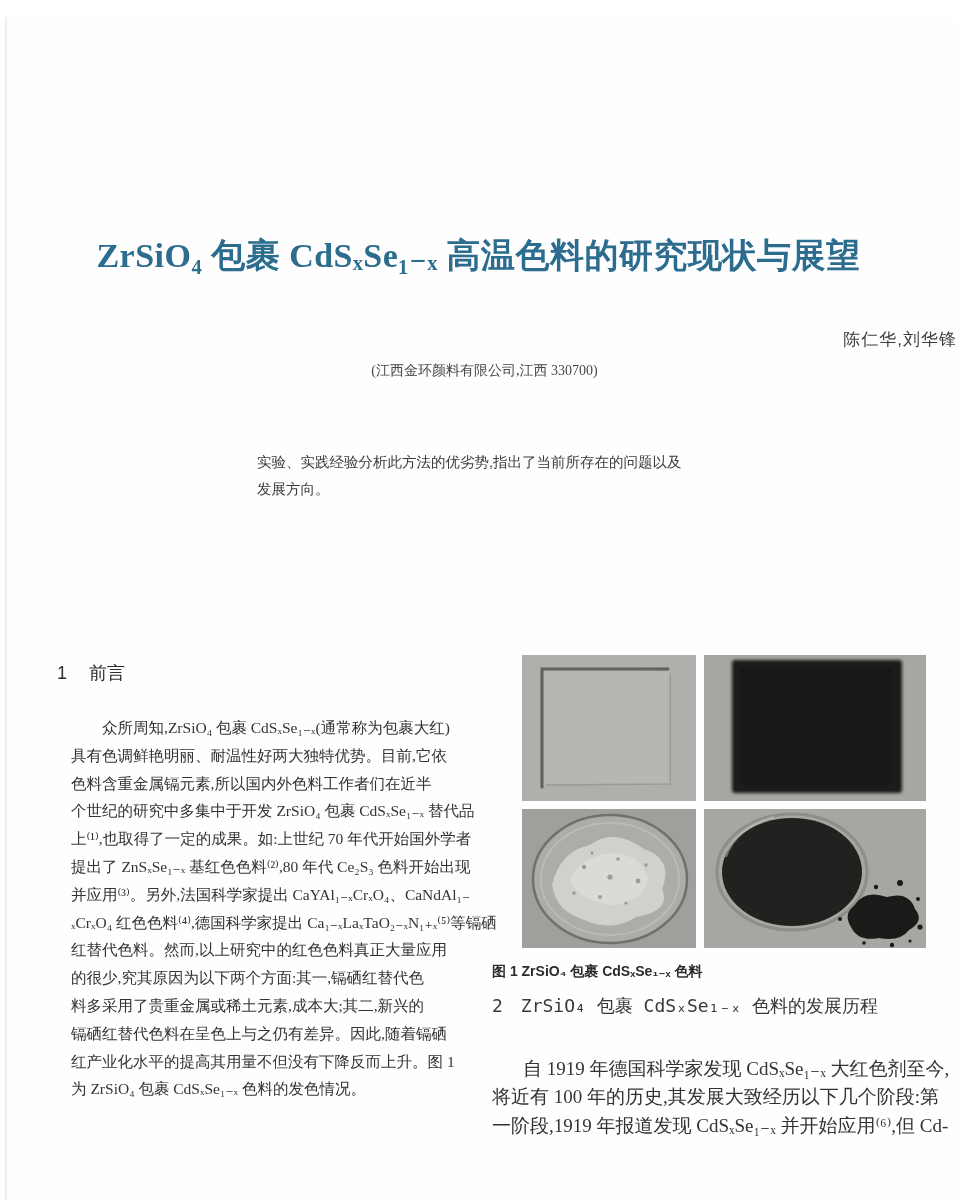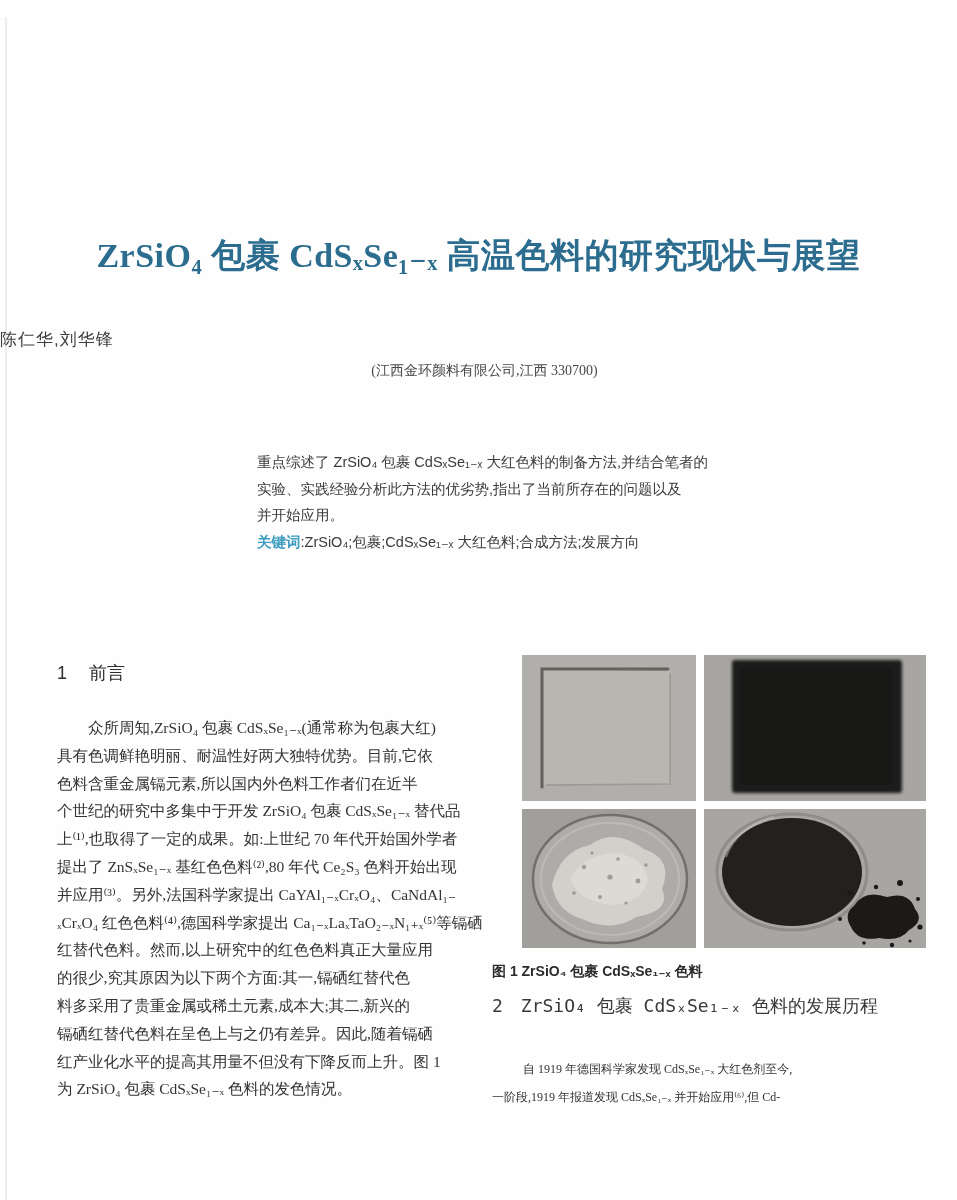--- a/index.html
+++ b/index.html
@@ -12,21 +12,21 @@
   }
   .edge-left { position:absolute; left:5px; top:0; width:2px; height:100%; background:#ededeb; }
   .edge-bottom { position:absolute; left:0; bottom:0; width:100%; height:5px; background:#f3f3f1; }
 
   .title {
     position:absolute; top:216px; left:0; right:0; text-align:center;
     font-size:34px; letter-spacing:0.5px; color:#2c6d8f; font-weight:600;
     font-family:"Liberation Serif","DejaVu Serif",serif;
   }
   .authors {
-    position:absolute; top:311px; left:0; right:0; text-align:left;
+    position:absolute; top:311px; left:0; right:0; text-align:right;
     font-size:17px; color:#3d3d3d; letter-spacing:1px;
     font-family:"Liberation Sans","DejaVu Sans",sans-serif;
   }
   .affiliation {
     position:absolute; top:345px; left:0; right:0; text-align:center;
     font-size:14px; color:#484848;padding-left:12px;
   }
 
   .abstract {
     position:absolute; left:257px; top:432px; width:470px;
@@ -38,21 +38,21 @@
   .kw-line { white-space:nowrap; }
   .kw-line .label { margin-right:0; }
 
   .s1-heading {
     position:absolute; left:57px; top:644px;
     font-size:18px; color:#2d2d2d; font-weight:500;
     font-family:"Liberation Sans","DejaVu Sans",sans-serif;
     display:flex; gap:22px; align-items:baseline;
   }
   .intro {
-    position:absolute; left:57px; top:697px; width:434px;
+    position:absolute; left:71px; top:697px; width:434px;
     font-size:15.5px; line-height:27.8px; color:#333;
   }
   .intro .line { white-space:nowrap; }
   .indent { padding-left:31px; }
 
   .figure {
     position:absolute; left:522px; top:638px; width:404px;
     display:grid; grid-template-columns:174px 222px;
     grid-template-rows:146px 139px; gap:8px;
   }
@@ -63,42 +63,38 @@
     font-family:"Liberation Sans","DejaVu Sans",sans-serif;
   }
   .s2-heading {
     position:absolute; left:492px; top:977px; width:450px;
     font-size:18px; color:#383838; font-weight:400;
     font-family:"DejaVu Sans Mono","Liberation Mono",monospace;
     display:flex; gap:18px; align-items:baseline; white-space:nowrap;
   }
   .para2 {
     position:absolute; left:492px; top:1038px; width:436px;
-    font-size:12px; line-height:28.3px; color:#333;
+    font-size:19px; line-height:28.3px; color:#333;
   }
   .para2 .line { white-space:nowrap; }
 </style>
 </head>
 <body>
 
 <div class="page">
   <div class="edge-left"></div>
   <div class="edge-bottom"></div>
 
   <div class="title">ZrSiO₄ 包裹 CdSₓSe₁₋ₓ 高温色料的研究现状与展望</div>
   <div class="authors">陈仁华,刘华锋</div>
   <div class="affiliation">(江西金环颜料有限公司,江西  330700)</div>
 
   <div class="abstract">
-    <div class="abs-line">重点综述了 ZrSiO₄ 包裹 CdSₓSe₁₋ₓ 大红色料的制备方法,并结合笔者的</div>
     <div class="abs-line">实验、实践经验分析此方法的优劣势,指出了当前所存在的问题以及</div>
-    <div class="abs-line">并开始应用。</div>
-    <div class="kw-line">
-      <span class="label">关键词</span><span>:ZrSiO₄;包裹;CdSₓSe₁₋ₓ 大红色料;合成方法;发展方向</span>
-    </div>
+    <div class="abs-line">发展方向。</div>
   </div>
 
   <div class="s1-heading">
     <span>1</span>
     <span>前言</span>
   </div>
 
   <div class="intro">
     <div class="line indent">众所周知,ZrSiO₄ 包裹 CdSₓSe₁₋ₓ(通常称为包裹大红)</div>
     <div class="line">具有色调鲜艳明丽、耐温性好两大独特优势。目前,它依</div>
@@ -178,15 +174,16 @@
 
   <div class="fig-caption">图 1  ZrSiO₄ 包裹 CdSₓSe₁₋ₓ 色料</div>
 
   <div class="s2-heading">
     <span>2</span>
     <span>ZrSiO₄ 包裹 CdSₓSe₁₋ₓ 色料的发展历程</span>
   </div>
 
   <div class="para2">
     <div class="line indent">自 1919 年德国科学家发现 CdSₓSe₁₋ₓ 大红色剂至今,</div>
+    <div class="line">将近有 100 年的历史,其发展大致经历以下几个阶段:第</div>
     <div class="line">一阶段,1919 年报道发现 CdSₓSe₁₋ₓ 并开始应用⁽⁶⁾,但 Cd-</div>
   </div>
 </div>
 
 </body></html>

